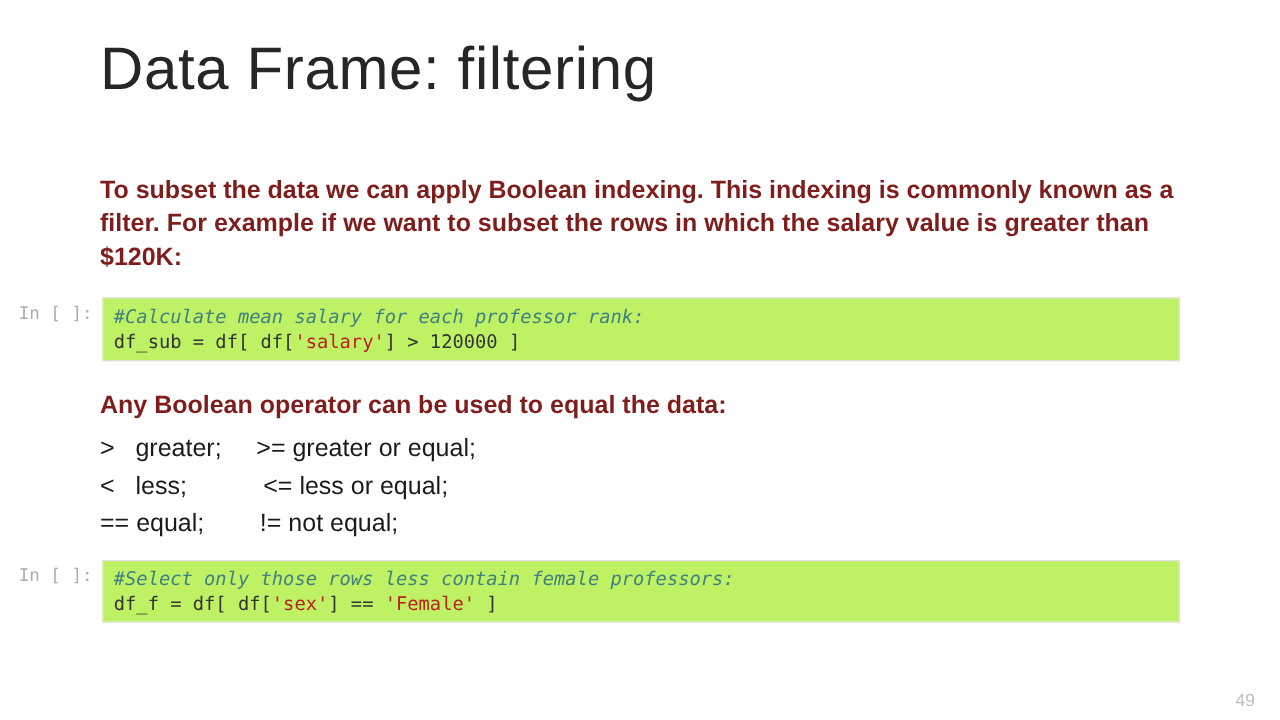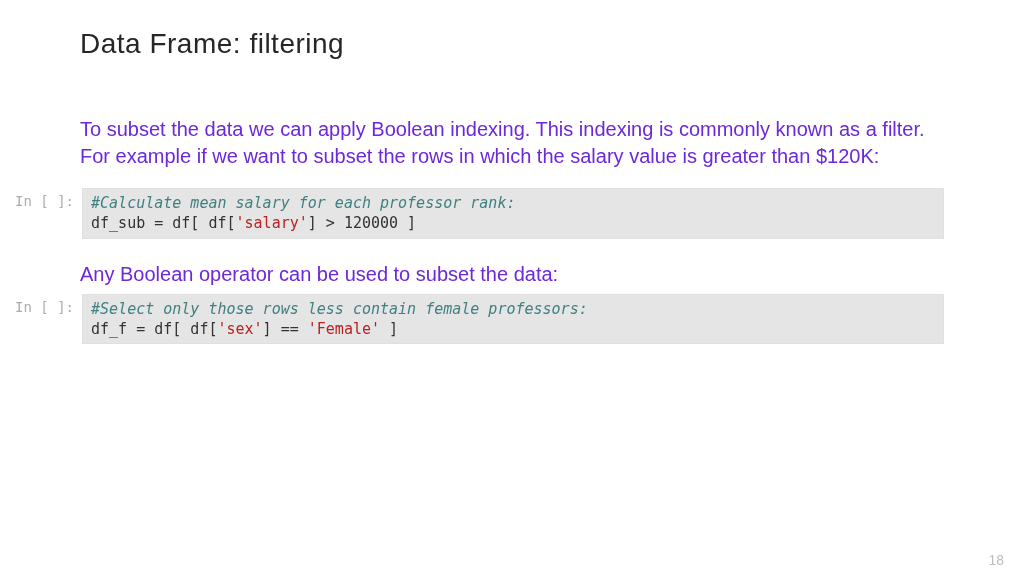--- a/index.html
+++ b/index.html
@@ -11,32 +11,32 @@
     color: #333;
     position: relative;
   }
   .slide {
     width: 100%;
     height: 100%;
     padding: 28px 80px 20px 80px;
     position: relative;
   }
   .title {
-    font-size: 28px;
+    font-size: 48px;
     font-weight: 300;
     color: #262626;
     margin-bottom: 56px;
     letter-spacing: 0.5px;
   }
   .body-text {
     font-size: 20px;
     line-height: 1.35;
-    color: #6d28d9;
+    color: #7f1d1d;
     margin-bottom: 18px;
-    font-weight: 400;
+    font-weight: 700;
   }
   .code-cell {
     display: flex;
     align-items: flex-start;
     margin-left: -65px;
     margin-bottom: 22px;
     justify-content: space-between;
   }
   .prompt {
     flex: 0 0 auto;
@@ -44,21 +44,21 @@
     font-size: 14px;
     color: #adadad;
     padding: 5px 8px 0 0;
     white-space: pre;
     min-width: 64px;
     text-align: right;
   }
   .code-box {
     flex: 1 1 auto;
     border: 1px solid #e0e0e0;
-    background: #e5e5e5;
+    background: #bef264;
     padding: 4px 8px;
     font-family: "Menlo", "Consolas", monospace;
     font-size: 15px;
     line-height: 1.35;
     white-space: pre;
     color: #333;
   }
   .cm-comment { color: #408080; font-style: italic; }
   .cm-string  { color: #ba2121; }
   .operators {
@@ -84,24 +84,29 @@
   <h1 class="title">Data Frame: filtering</h1>
 
   <p class="body-text">To subset the data we can apply Boolean indexing. This indexing is commonly known as a filter.  For example if we want to subset the rows in which the salary value is greater than $120K:</p>
 
   <div class="code-cell">
     <div class="prompt">In [ ]:</div>
     <div class="code-box"><span class="cm-comment">#Calculate mean salary for each professor rank:</span>
 <span>df_sub = df[ df[</span><span class="cm-string">'salary'</span><span>] &gt; 120000 ]</span></div>
   </div>
 
-  <p class="body-text" style="margin-bottom:6px;">Any Boolean operator can be used to subset the data:</p>
+  <p class="body-text" style="margin-bottom:6px;">Any Boolean operator can be used to equal the data:</p>
 
+  <div class="operators">
+    <div class="op-row">&gt;   greater;     &gt;= greater or equal;</div>
+    <div class="op-row">&lt;   less;           &lt;= less or equal;</div>
+    <div class="op-row">== equal;        != not equal;</div>
+  </div>
 
   <div class="code-cell" style="margin-bottom:0;">
     <div class="prompt">In [ ]:</div>
     <div class="code-box"><span class="cm-comment">#Select only those rows less contain female professors:</span>
 <span>df_f = df[ df[</span><span class="cm-string">'sex'</span><span>] == </span><span class="cm-string">'Female'</span><span> ]</span></div>
   </div>
 
-  <div class="page-number">18</div>
+  <div class="page-number">49</div>
 
 </div>
 
 </body></html>

